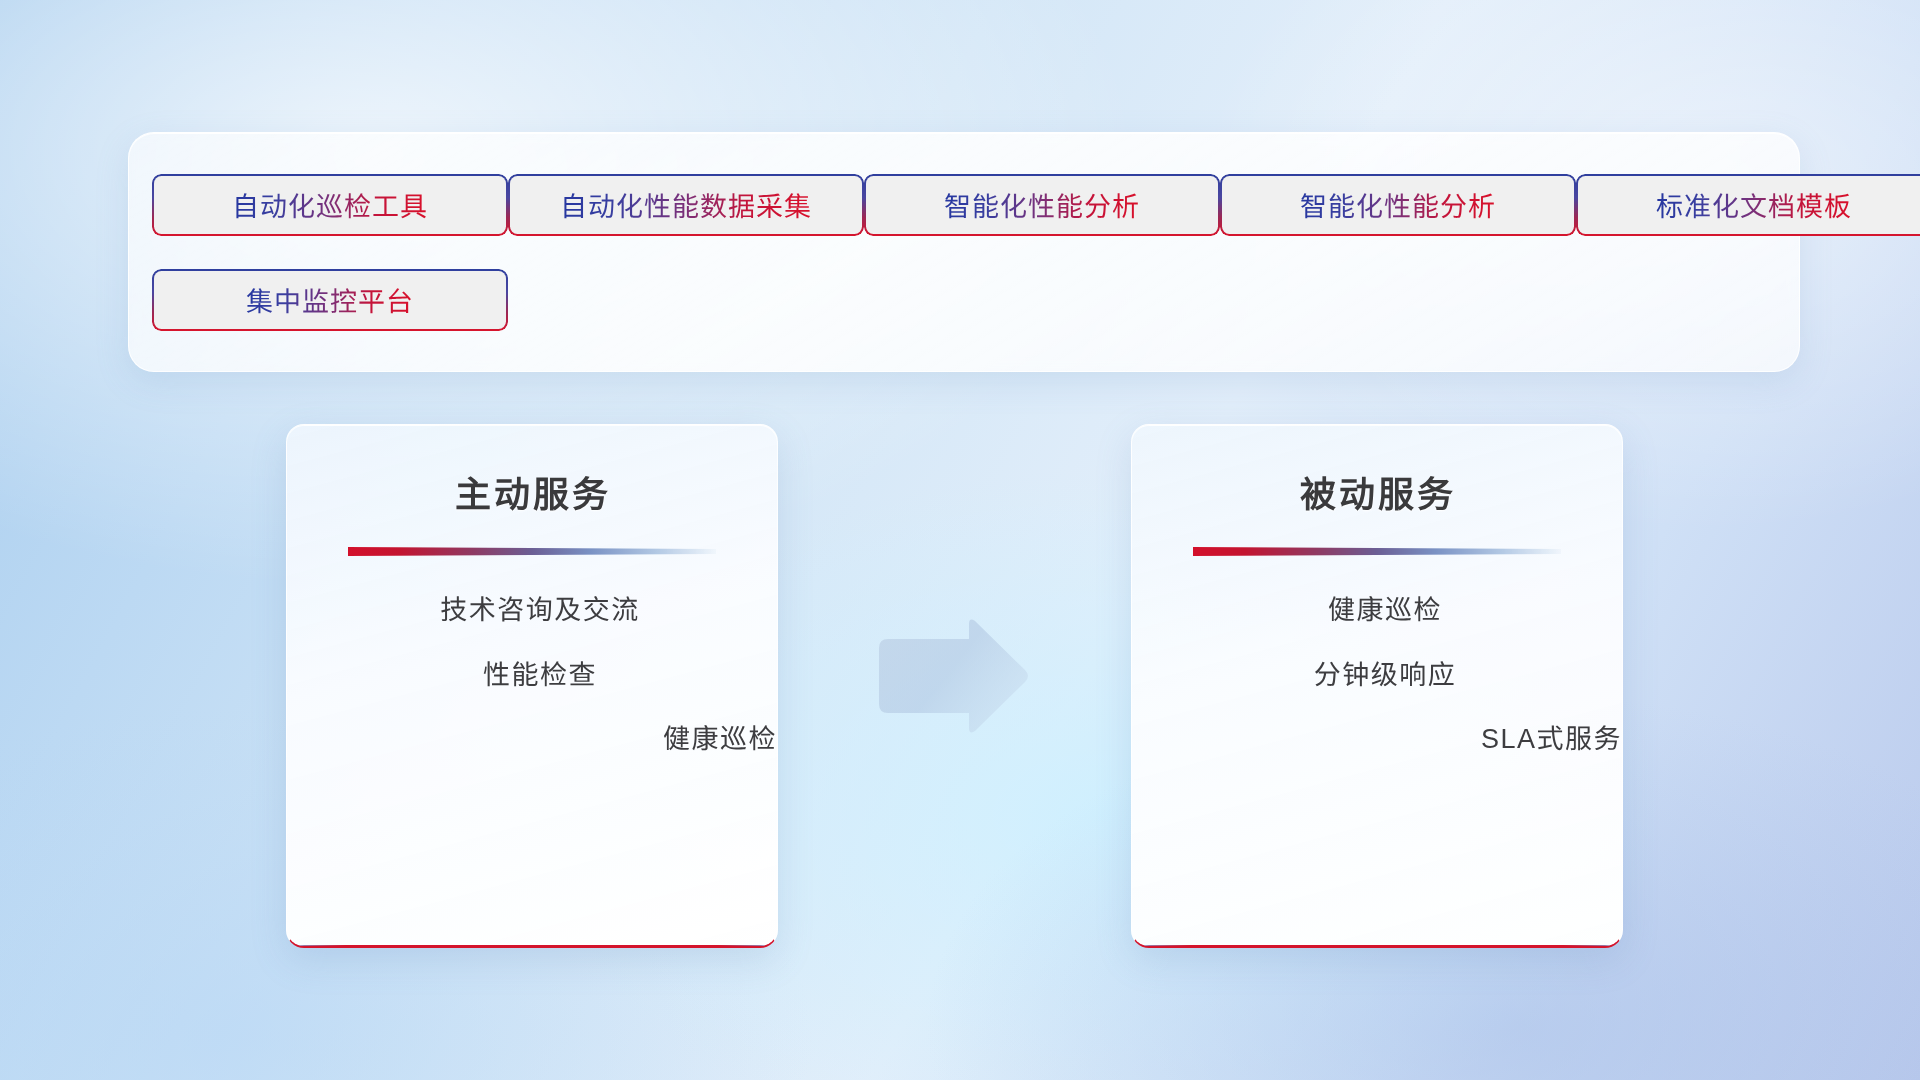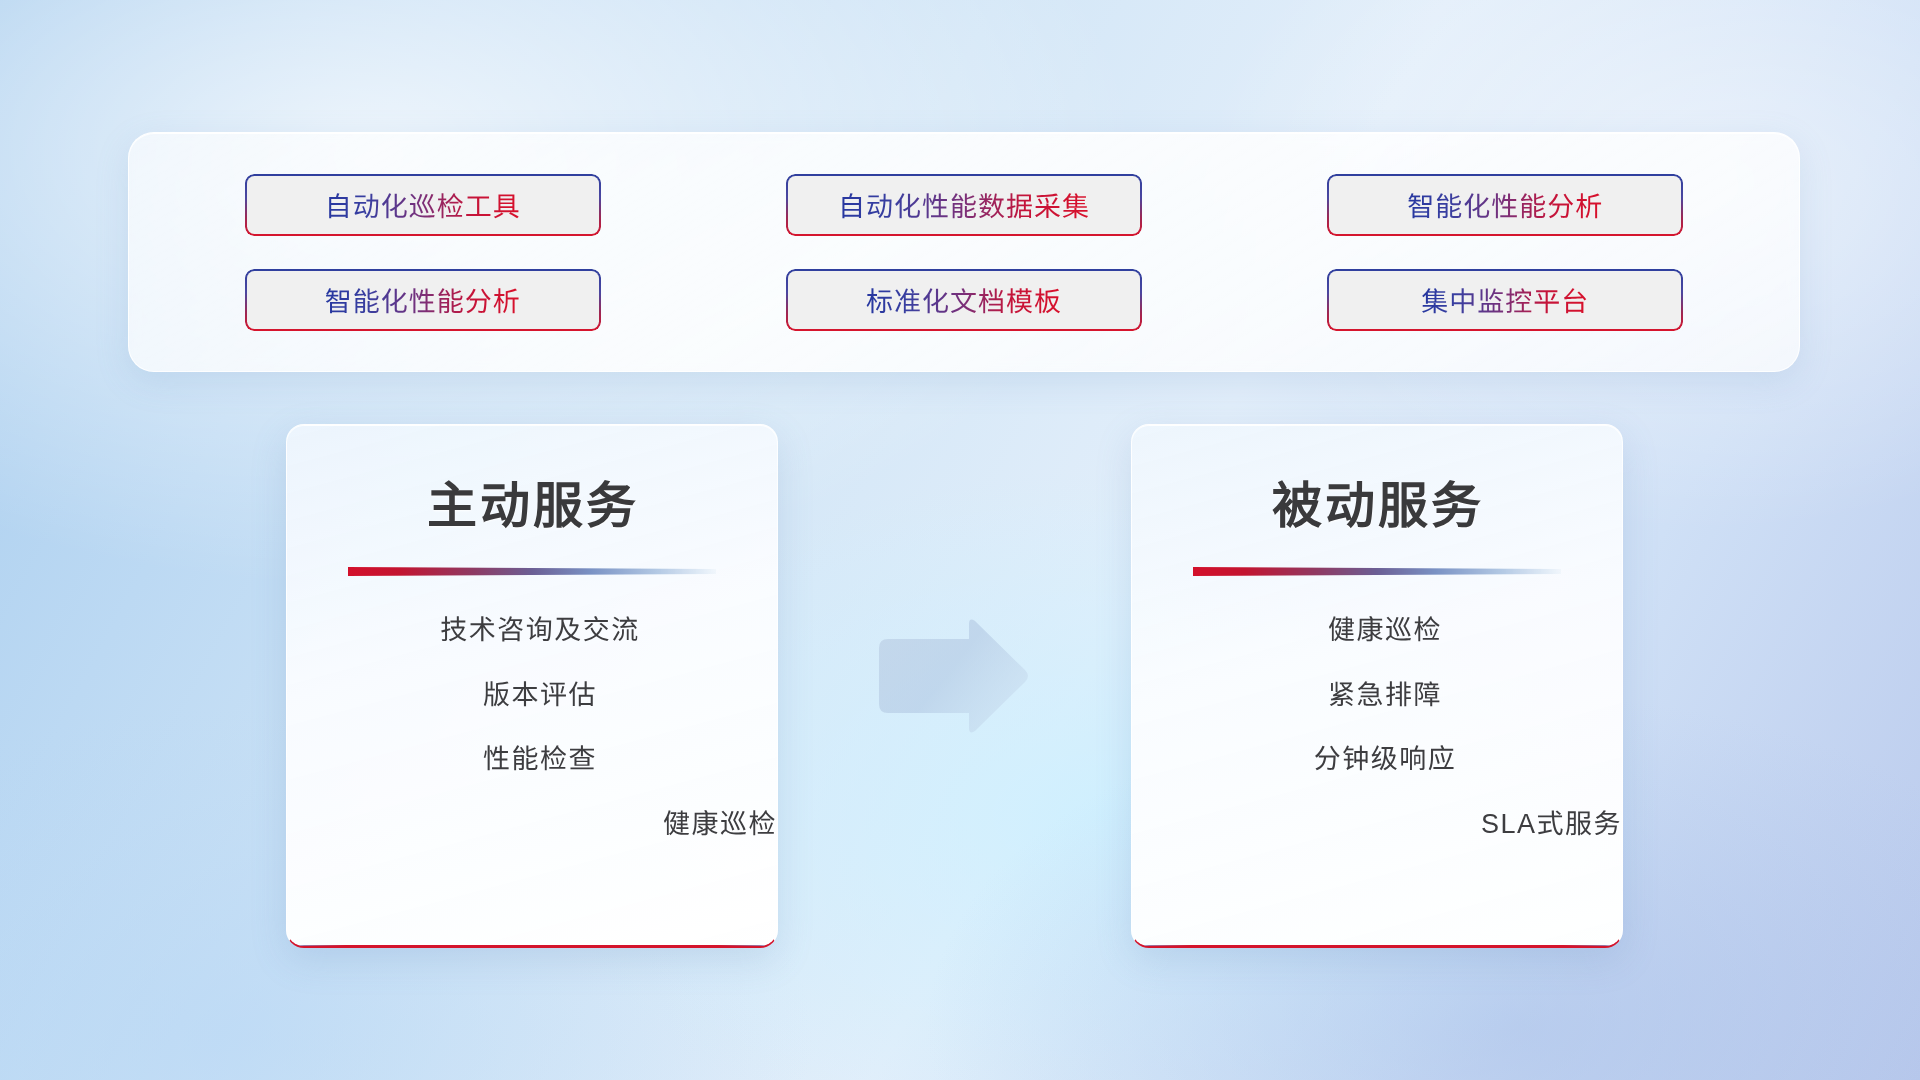--- a/index.html
+++ b/index.html
@@ -38,21 +38,21 @@
 
   
   #tools-panel{
     position:absolute;left:128px;top:132px;width:1672px;height:240px;
     border-radius:26px;
     background:linear-gradient(150deg,rgba(255,255,255,.62) 0%,rgba(255,255,255,.86) 45%,rgba(255,255,255,.70) 100%);
     border:1px solid rgba(255,255,255,.9);
     box-shadow:0 10px 34px rgba(100,140,190,.16), inset 0 1px 0 rgba(255,255,255,.95);
     backdrop-filter:blur(6px);
     display:grid;
-    grid-template-columns:repeat(3,1fr);
+    grid-template-columns:repeat(5,1fr);
     grid-template-rows:1fr 1fr;
     align-items:center;
     justify-items:center;
     padding:24px 23px;
     box-sizing:border-box;
   }
   .chip{
     width:356px;height:62px;
     position:relative;
     border-radius:9px;
@@ -88,21 +88,21 @@
     overflow:hidden;
   }
   #svc-card-active{left:286px;}
   #svc-card-passive{left:1131px;}
   .svc-card::after{
     content:"";position:absolute;left:0;right:0;bottom:-2px;height:3px;
     background:linear-gradient(90deg,#7fa3d8 0%,#d4142c 12%,#d4142c 88%,#7fa3d8 100%);
   }
   .svc-title{
     text-align:center;
-    font-size:50px;font-weight:700;letter-spacing:3px;
+    font-size:36px;font-weight:700;letter-spacing:3px;
     color:#3a3a3c;
     margin:40px 0 0 2px;
     text-shadow:0 1px 2px rgba(255,255,255,.9);
   }
   .svc-divider{
     width:368px;height:9px;margin:30px auto 0 auto;
     background:linear-gradient(90deg,#d3102b 0%,#c31430 14%,#8e3a63 34%,#6b5f95 50%,#7a92c4 66%,#b3c9e4 84%,rgba(220,232,245,.25) 100%);
     clip-path:polygon(0 0,100% 22%,100% 78%,0% 100%);
   }
   .svc-list{
@@ -153,21 +153,20 @@
     <span class="chip-label">集中监控平台</span>
   </div>
 
 </div>
 
 <div id="svc-card-active" class="svc-card">
   <div class="svc-title">主动服务</div>
   <div class="svc-divider"></div>
   <ul class="svc-list">
     <li>技术咨询及交流</li>
-    <li>版本评估</li>
     <li>性能检查</li>
     <li>健康巡检</li>
   </ul>
 </div>
 
 <div id="flow-arrow">
   <svg viewBox="0 0 160 118" xmlns="http://www.w3.org/2000/svg">
     <defs>
       <linearGradient id="arrowGrad" x1="0" y1="0" x2="1" y2="0.6">
         <stop offset="0%" stop-color="#b9cbe2" stop-opacity="0.62"></stop>
@@ -177,17 +176,16 @@
     </defs>
     <path d="M6 31 q0 -9 9 -9 H96 V7 q0 -7 6 -3 L152 53 q6 6 0 12 L102 114 q-6 4 -6 -3 V96 H15 q-9 0 -9 -9 Z" fill="url(#arrowGrad)"></path>
   </svg>
 </div>
 
 <div id="svc-card-passive" class="svc-card">
   <div class="svc-title">被动服务</div>
   <div class="svc-divider"></div>
   <ul class="svc-list">
     <li>健康巡检</li>
-    <li>紧急排障</li>
     <li>分钟级响应</li>
     <li>SLA式服务</li>
   </ul>
 </div>
 
 </body></html>

